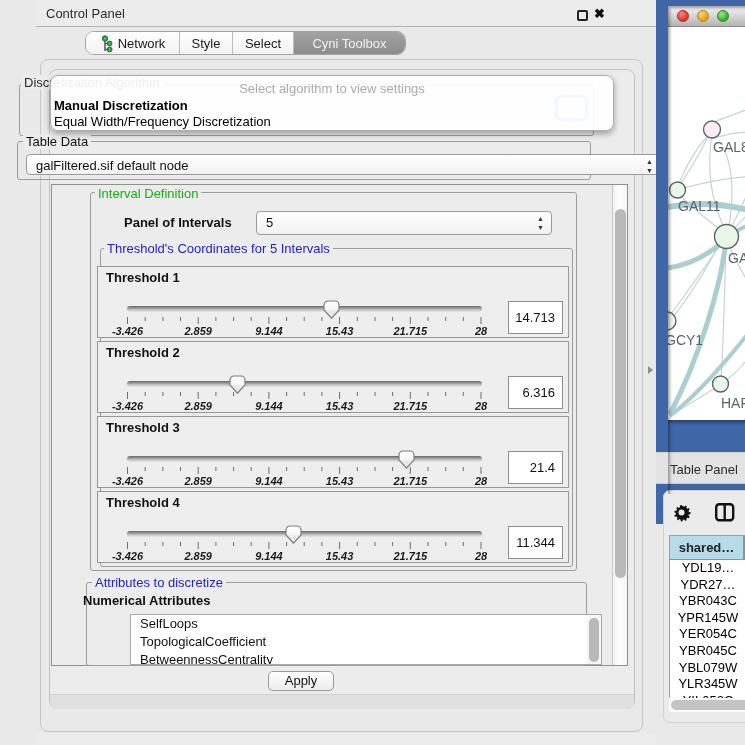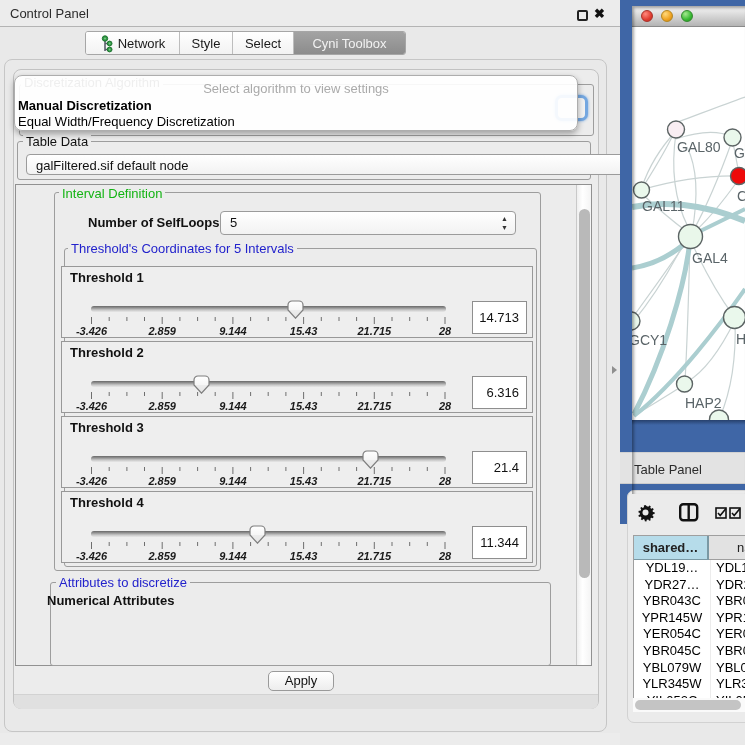--- a/index.html
+++ b/index.html
@@ -1,31 +1,31 @@
 <!DOCTYPE html>
 <html><head>
 <meta charset="utf-8">
 <style>
 * { margin:0; padding:0; box-sizing:border-box; }
 html,body { width:745px; height:745px; overflow:hidden; background:#e9e9e9;
   font-family:"Liberation Sans", sans-serif; }
-.abs { position:absolute; }
+.abs { position:absolute;margin-left:36px; }
 #stage { position:relative; width:745px; height:745px; overflow:hidden; }
 
 
 #titlebar { left:0; top:0; width:620px; height:27px; background:#ececec;
   border-bottom:1px solid #b4b4b4; }
 #titlebar .t { position:absolute; left:10px; top:6px; font-size:13px; color:#2c2c2c; }
 #floatbtn { position:absolute; left:577px; top:10px; width:11px; height:11px;
   border:2px solid #222; border-radius:2px; }
 #closebtn { position:absolute; left:594px; top:6px; font-size:13px; font-weight:bold; color:#111; }
 
 
 .seg { position:absolute; display:flex; background:#fdfdfd; border:1px solid #a6a6a6;
-  border-radius:3px; overflow:hidden; }
+  border-radius:9px; overflow:hidden; }
 .seg .cell { font-size:13px; color:#1a1a1a; display:flex; align-items:center;
   justify-content:center; border-right:1px solid #bdbdbd; background:linear-gradient(#ffffff,#f2f2f2); }
 .seg .cell:last-child { border-right:none; }
 .seg .sel { background:linear-gradient(#a3a3a3,#8c8c8c); color:#f2f2f2; border-right-color:#8c8c8c; }
 
 #outerpanel { left:4px; top:59px; width:603px; height:673px; background:#e9e9e9;
   border:1px solid #c6c6c6; border-radius:8px; }
 #bottomstrip { left:14px; top:694px; width:584px; height:15px; background:#e0e0e0;
   border-radius:0 0 7px 7px; border-top:1px solid #d2d2d2;}
 
@@ -157,21 +157,21 @@
   <div class="combo" style="left:26px; top:154px; width:635px; height:21px;">
     <div class="txt">galFiltered.sif default node</div>
     <div class="arr">▲<br>▼</div>
   </div>
 
   <div class="abs" id="scrollpane">
 
     <div class="group" style="left:38px; top:7px; width:487px; height:379px;"></div>
     <div class="gtitle" style="left:43px; top:1px; color:#14b414; background:#ececec;">Interval Definition</div>
 
-    <div style="position:absolute; left:72px; top:30px; font-size:13px; font-weight:bold; color:#111;">Number of SelfLoops</div>
+    <div style="position:absolute; left:72px; top:30px; font-size:13px; font-weight:bold; color:#111;">Panel of Intervals</div>
     <div class="combo" style="left:204px; top:26px; width:296px; height:24px;">
       <div class="txt">5</div>
       <div class="arr">▲<br>▼</div>
     </div>
 
     <div class="group" style="left:48px; top:63px; width:473px; height:319px;"></div>
     <div class="gtitle" style="left:52px; top:56px; color:#2222cc;">Threshold's Coordinates for 5 Intervals</div>
 
     <div class="tbox" style="top:81px;">
       <div class="lbl">Threshold 1</div>
@@ -366,20 +366,28 @@
             </linearGradient>
           </defs>
           <path d="M1 5 a4 4 0 0 1 4 -4 h7 a4 4 0 0 1 4 4 v5 l-7.5 8.2 l-7.5 -8.2 z" fill="url(#tg4)" stroke="#7e7e7e" stroke-width="1.2"></path>
         </svg>
       <div class="field">11.344</div>
     </div>
 
     <div class="group" style="left:34px; top:397px; width:501px; height:84px;"></div>
     <div class="gtitle" style="left:40px; top:390px; color:#2222cc;">Attributes to discretize</div>
     <div style="position:absolute; left:31px; top:408px; font-size:13px; font-weight:bold; color:#111;">Numerical Attributes</div>
+    <div class="abs" id="numlist">
+      <div>SelfLoops</div>
+      <div>TopologicalCoefficient</div>
+      <div>BetweennessCentrality</div>
+      <div id="listsb">
+          <div class="thumb"></div>
+        </div>
+    </div>
 
     <div id="vsb">
         <div class="thumb"></div>
       </div>
   </div>
 
   <div class="btn" style="left:268px; top:671px; width:66px; height:20px; line-height:18px;">Apply</div>
 
 
   <div class="abs" id="popup">

